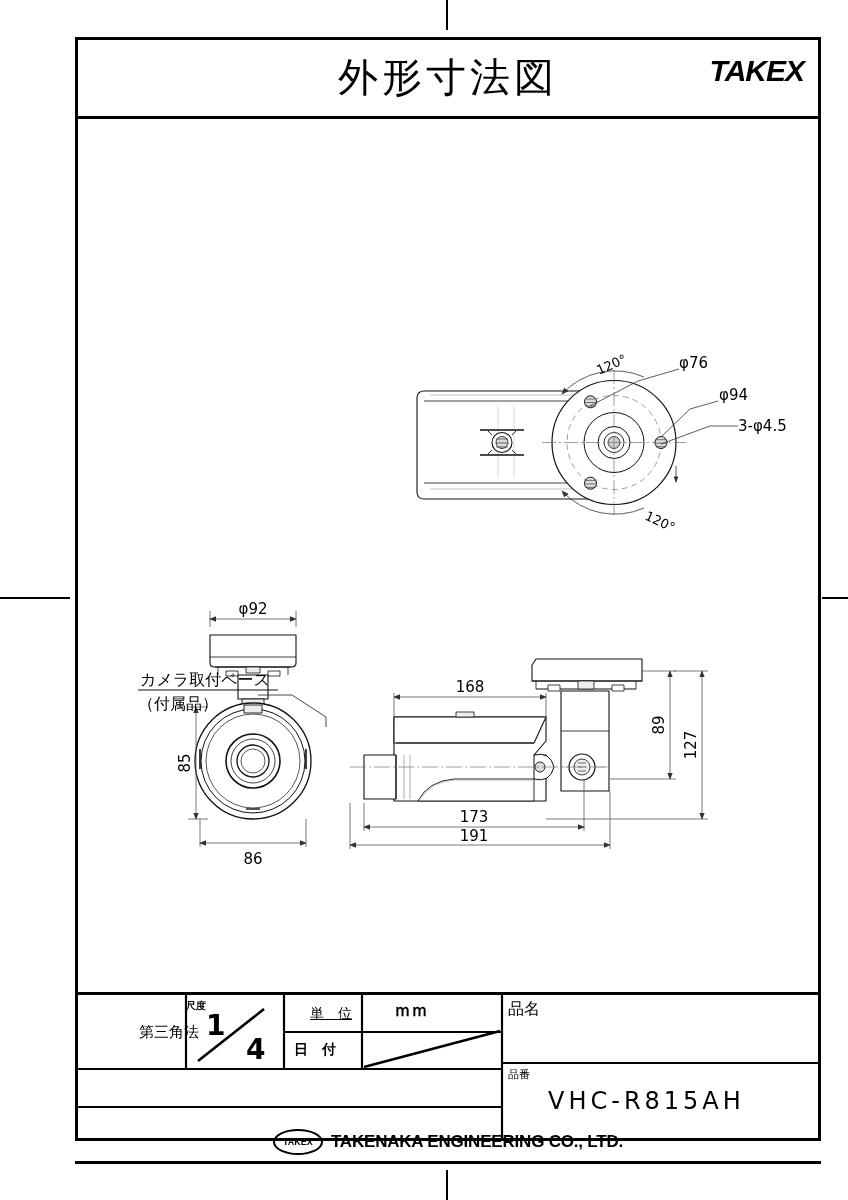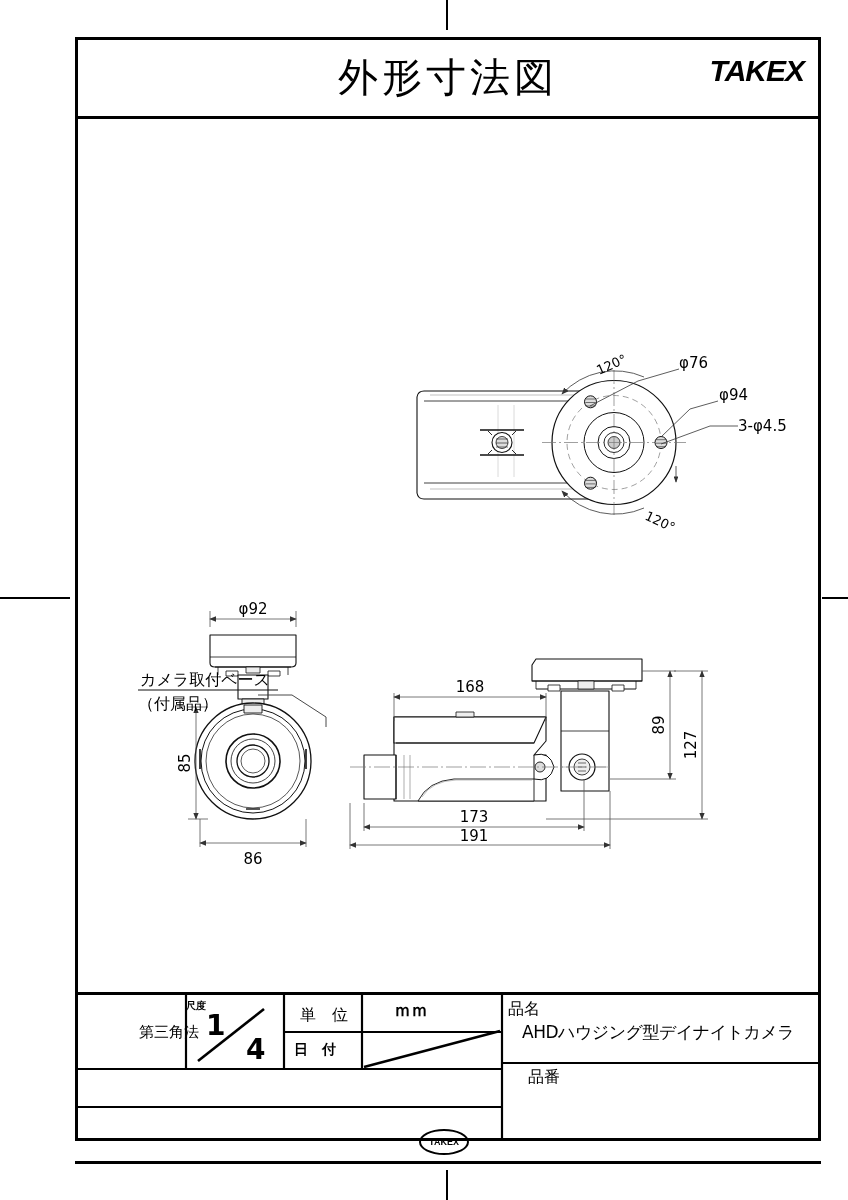--- a/index.html
+++ b/index.html
@@ -255,34 +255,35 @@
 
         <path d="M120,66 L186,14" stroke="#000" stroke-width="2.6" fill="none"></path>
       </svg>
 
       <span class="cellTxt" style="left:16px;top:28px;font-size:15px;margin-left:45px;">第三角法</span>
 
       <span class="cellTxt" style="left:108px;top:4px;font-size:10px;font-weight:bold;">尺度</span>
       <span class="cellTxt" style="left:128px;top:14px;font-size:28px;font-weight:bold;">1</span>
       <span class="cellTxt" style="left:168px;top:38px;font-size:28px;font-weight:bold;">4</span>
 
-      <span class="cellTxt" style="left:222px;top:10px;font-size:16px;">単　位</span>
+      <span class="cellTxt" style="left:232px;top:10px;font-size:14px;text-decoration:underline;">単　位</span>
       <span class="cellTxt" style="left:316px;top:4px;font-size:17px;font-weight:bold;">ｍｍ</span>
 
       <span class="cellTxt" style="left:216px;top:46px;font-size:14px;font-weight:bold;">日　付</span>
       <span class="cellTxt" style="left:300px;top:46px;font-size:14px;"></span>
 
       <span class="cellTxt" style="left:16px;top:84px;font-size:14px;"></span>
 
       <span class="cellTxt" style="left:430px;top:4px;font-size:16px;">品名</span>
-      <span class="cellTxt" style="left:444px;top:26px;font-size:17px;letter-spacing:-0.5px;">AHDハウジング型デイナイトカメラ</span>
-
-      <span class="cellTxt" style="left:430px;top:72px;font-size:16px;margin-left:20px;">品番</span>
+
+      <span class="cellTxt" style="left:430px;top:72px;font-size:11px;">品番</span>
+      <span class="cellTxt" style="left:470px;top:92px;font-size:24px;letter-spacing:4px;">VHC-R815AH</span>
     </div>
 
   </div>
 
   <div class="footer">
     <span class="flogo">TAKEX</span>
+    <span class="fcompany">TAKENAKA ENGINEERING CO., LTD.</span>
   </div>
   <div class="botline"></div>
 
 </div>
 
 </body></html>

